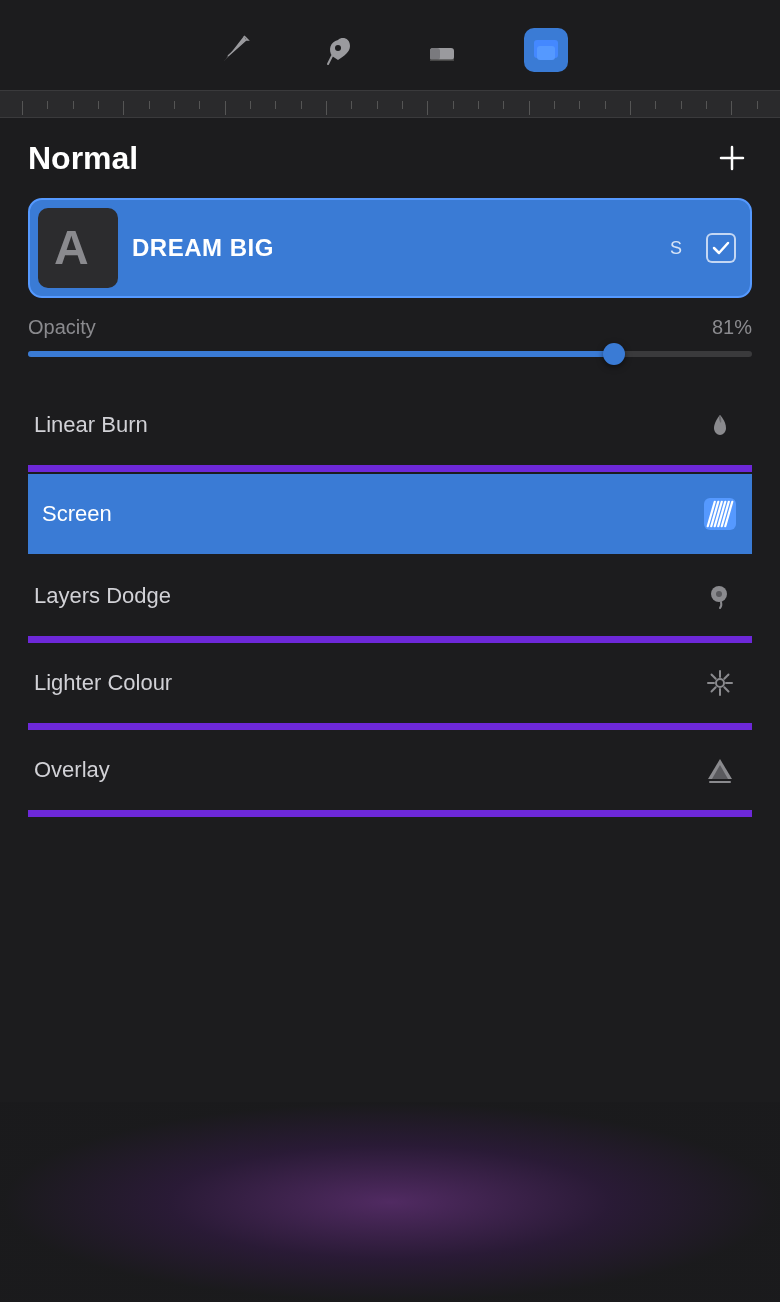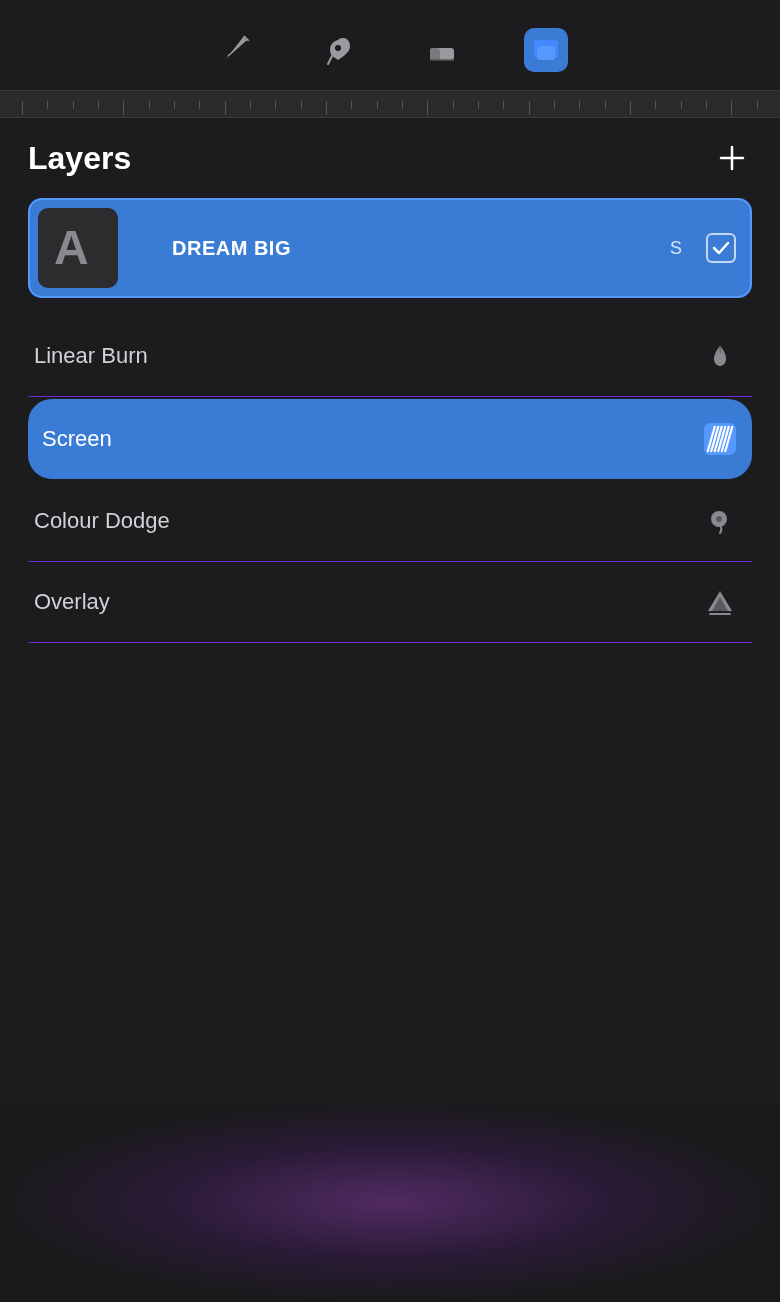--- a/index.html
+++ b/index.html
@@ -139,25 +139,24 @@
     }
 
     .layer-thumb svg {
       width: 56px;
       height: 56px;
       fill: #8a8a8e;
     }
 
     .layer-name {
       flex: 1;
-      font-size: 20px;
+      font-size: 24px;
       font-weight: 600;
       color: #ffffff;
       letter-spacing: 0.5px;
-      margin-left: 40px;
     }
 
     .layer-s-label {
       font-size: 18px;
       color: rgba(255,255,255,0.8);
       margin-right: 10px;
     }
 
     .layer-checkbox {
       width: 30px;
@@ -233,27 +232,27 @@
     .blend-list {
       display: flex;
       flex-direction: column;
     }
 
     .blend-item {
       display: flex;
       align-items: center;
       justify-content: space-between;
       padding: 22px 14px 22px 6px;
-      border-bottom: 1px solid #6d28d9;
+      border-bottom: 7px solid #6d28d9;
       cursor: pointer;
     }
 
     .blend-item.selected {
       background-color: #3a7bd5;
-      border-radius: 24px;
+      border-radius: 0;
       border-bottom: none;
       margin: 2px 0;
       padding: 22px 14px;
     }
 
     .blend-item-name {
       font-size: 22px;
       color: #d1d1d6;
       font-weight: 400;
     }
@@ -363,21 +362,21 @@
     <div class="ruler-tick"></div>
     <div class="ruler-tick"></div>
     <div class="ruler-tick tall"></div>
     <div class="ruler-tick"></div>
   </div>
 </div>
 
 <div class="panel">
 
   <div class="panel-header">
-    <span class="panel-title">Layers</span>
+    <span class="panel-title">Normal</span>
     <div class="add-btn">
       <svg viewBox="0 0 30 30">
         <line x1="15" y1="4" x2="15" y2="26" stroke="white" stroke-width="2.5" stroke-linecap="round"></line>
         <line x1="4" y1="15" x2="26" y2="15" stroke="white" stroke-width="2.5" stroke-linecap="round"></line>
       </svg>
     </div>
   </div>
 
   <div class="layer-row">
     <div class="layer-thumb">
@@ -387,20 +386,30 @@
     </div>
     <span class="layer-name">DREAM BIG</span>
     <span class="layer-s-label">S</span>
     <div class="layer-checkbox">
       <svg viewBox="0 0 18 18">
         <polyline points="2,9 7,14 16,4" stroke="white" stroke-width="2.5" fill="none" stroke-linecap="round" stroke-linejoin="round"></polyline>
       </svg>
     </div>
   </div>
 
+  <div class="opacity-section">
+    <div class="opacity-header">
+      <span class="opacity-label">Opacity</span>
+      <span class="opacity-value">81%</span>
+    </div>
+    <div class="slider-track">
+      <div class="slider-fill"></div>
+      <div class="slider-thumb"></div>
+    </div>
+  </div>
 
   <div class="blend-list">
 
     <div class="blend-item">
       <span class="blend-item-name">Linear Burn</span>
       <div class="blend-icon">
         <svg viewBox="0 0 28 28" fill="none">
           <path d="M14 4 C14 4 20 10 20 17 C20 21 17 24 14 24 C11 24 8 21 8 17 C8 12 12 6 14 4Z" fill="#8a8a8e"></path>
           <path d="M14 4 C14 4 16 8 15 12 C13 10 12 6 14 4Z" fill="#6a6a6e"></path>
         </svg>
@@ -420,31 +429,47 @@
             <line x1="10" y1="30" x2="18" y2="2" stroke="white" stroke-width="2.5" stroke-linecap="round"></line>
             <line x1="14" y1="30" x2="22" y2="2" stroke="white" stroke-width="2.5" stroke-linecap="round"></line>
             <line x1="18" y1="30" x2="26" y2="2" stroke="white" stroke-width="2.5" stroke-linecap="round"></line>
             <line x1="22" y1="30" x2="30" y2="2" stroke="white" stroke-width="2.5" stroke-linecap="round"></line>
           </svg>
         </div>
       </div>
     </div>
 
     <div class="blend-item">
-      <span class="blend-item-name">Colour Dodge</span>
+      <span class="blend-item-name">Layers Dodge</span>
       <div class="blend-icon">
         <svg viewBox="0 0 28 28" fill="none">
           <circle cx="13" cy="12" r="8" fill="#8a8a8e"></circle>
           <circle cx="13" cy="12" r="3" fill="#5a5a5e"></circle>
           <path d="M15 20 Q16 24 14 26" stroke="#8a8a8e" stroke-width="2" stroke-linecap="round" fill="none"></path>
         </svg>
       </div>
     </div>
 
 
+    <div class="blend-item">
+      <span class="blend-item-name">Lighter Colour</span>
+      <div class="blend-icon">
+        <svg viewBox="0 0 28 28" fill="none">
+          <line x1="14" y1="2" x2="14" y2="8" stroke="#8a8a8e" stroke-width="2" stroke-linecap="round"></line>
+          <line x1="14" y1="20" x2="14" y2="26" stroke="#8a8a8e" stroke-width="2" stroke-linecap="round"></line>
+          <line x1="2" y1="14" x2="8" y2="14" stroke="#8a8a8e" stroke-width="2" stroke-linecap="round"></line>
+          <line x1="20" y1="14" x2="26" y2="14" stroke="#8a8a8e" stroke-width="2" stroke-linecap="round"></line>
+          <line x1="5.5" y1="5.5" x2="9.7" y2="9.7" stroke="#8a8a8e" stroke-width="2" stroke-linecap="round"></line>
+          <line x1="18.3" y1="18.3" x2="22.5" y2="22.5" stroke="#8a8a8e" stroke-width="2" stroke-linecap="round"></line>
+          <line x1="22.5" y1="5.5" x2="18.3" y2="9.7" stroke="#8a8a8e" stroke-width="2" stroke-linecap="round"></line>
+          <line x1="9.7" y1="18.3" x2="5.5" y2="22.5" stroke="#8a8a8e" stroke-width="2" stroke-linecap="round"></line>
+          <circle cx="14" cy="14" r="4" stroke="#8a8a8e" stroke-width="2"></circle>
+        </svg>
+      </div>
+    </div>
 
     <div class="blend-item">
       <span class="blend-item-name">Overlay</span>
       <div class="blend-icon">
         <svg viewBox="0 0 28 28" fill="none">
           <polygon points="14,3 26,23 2,23" fill="#8a8a8e"></polygon>
           <polygon points="14,9 22,23 6,23" fill="#5a5a5e"></polygon>
           <line x1="4" y1="26" x2="24" y2="26" stroke="#8a8a8e" stroke-width="2" stroke-linecap="round"></line>
         </svg>
       </div>

